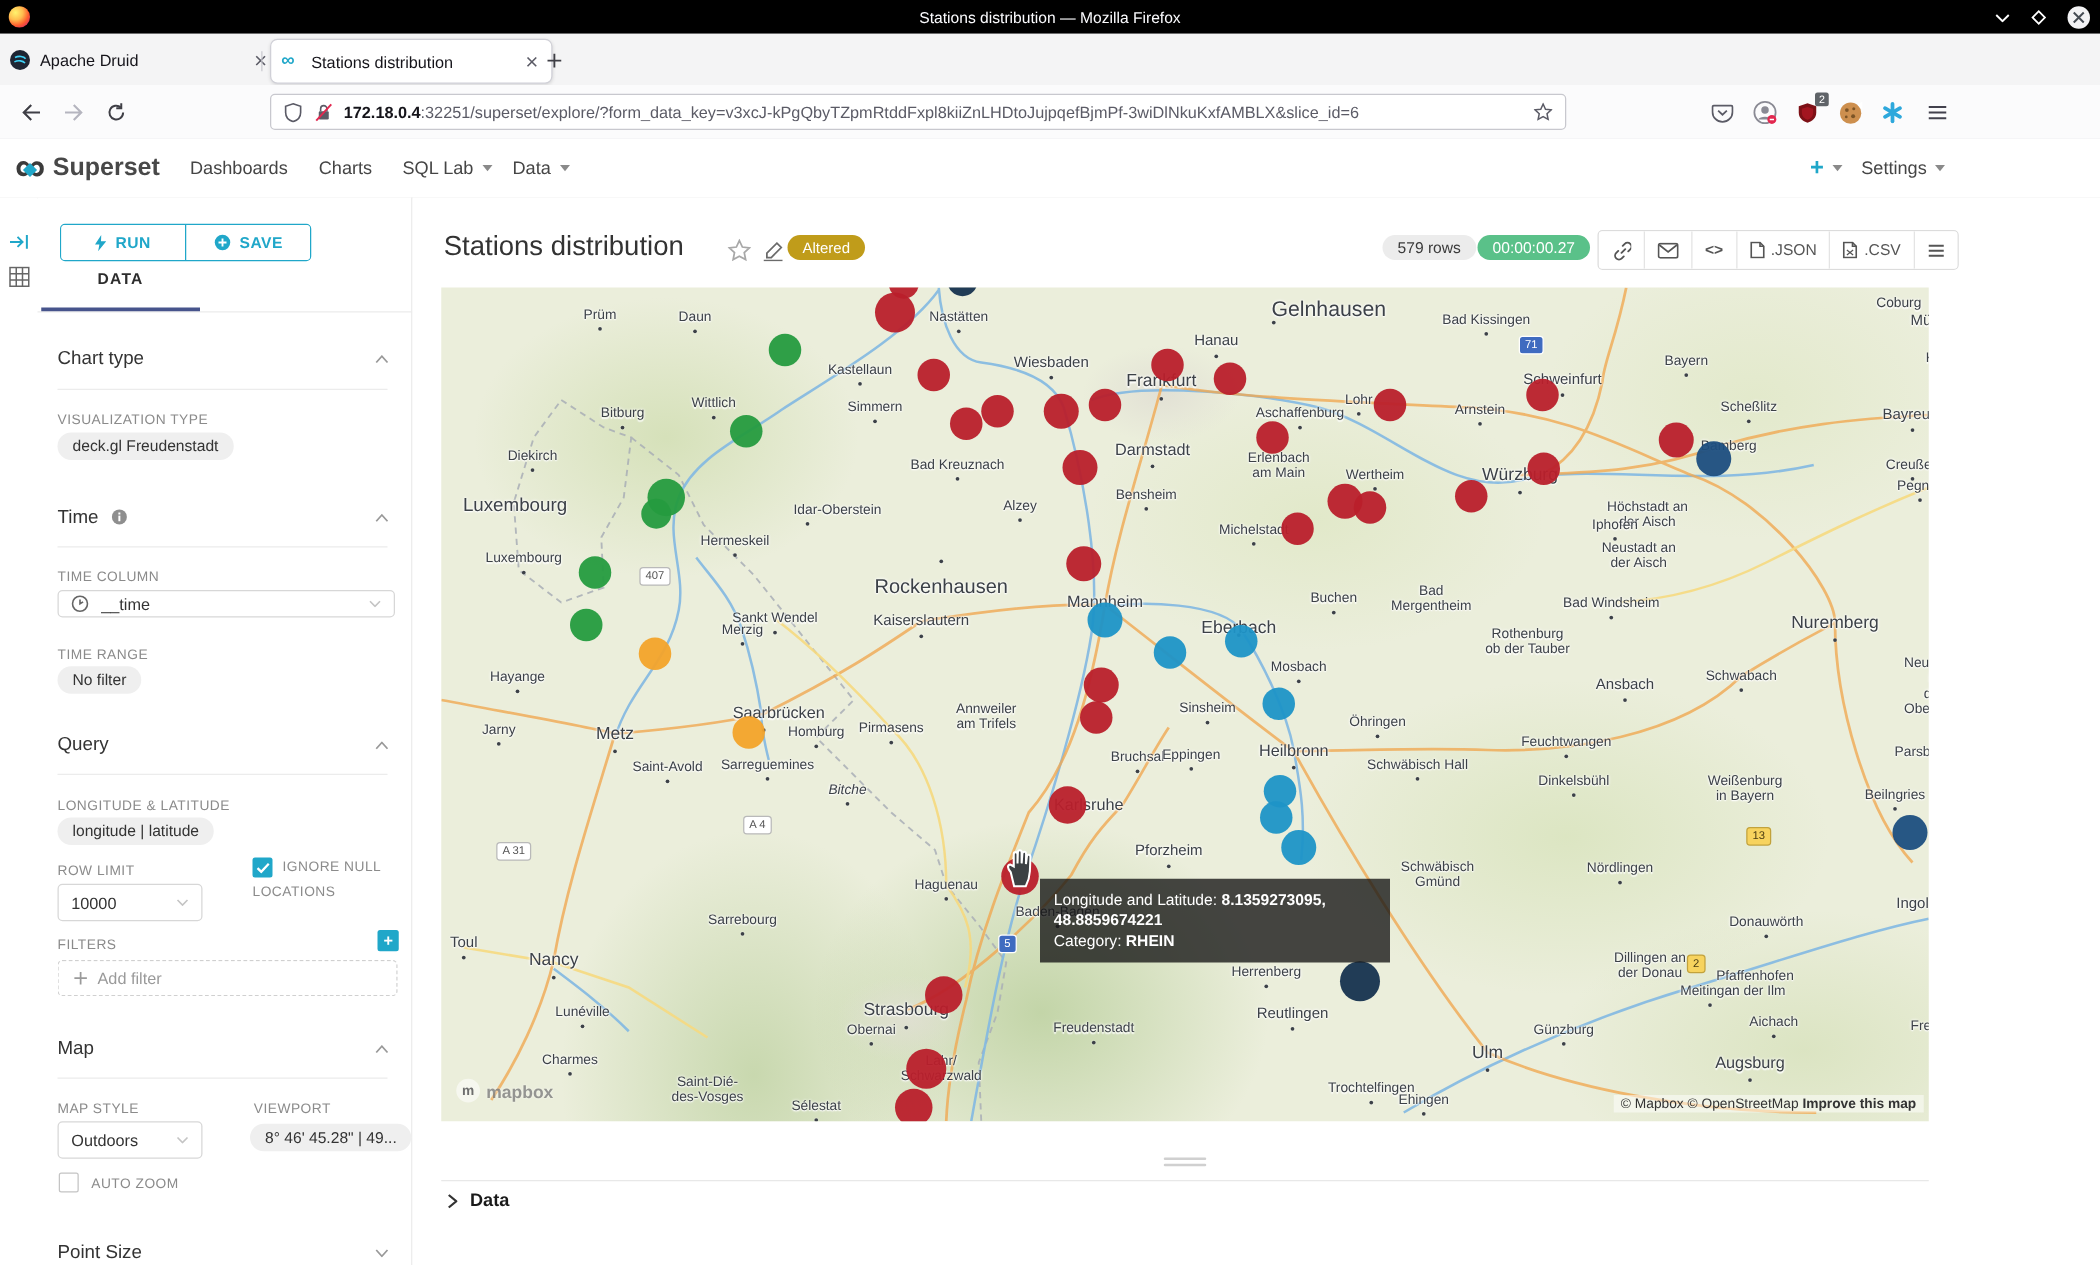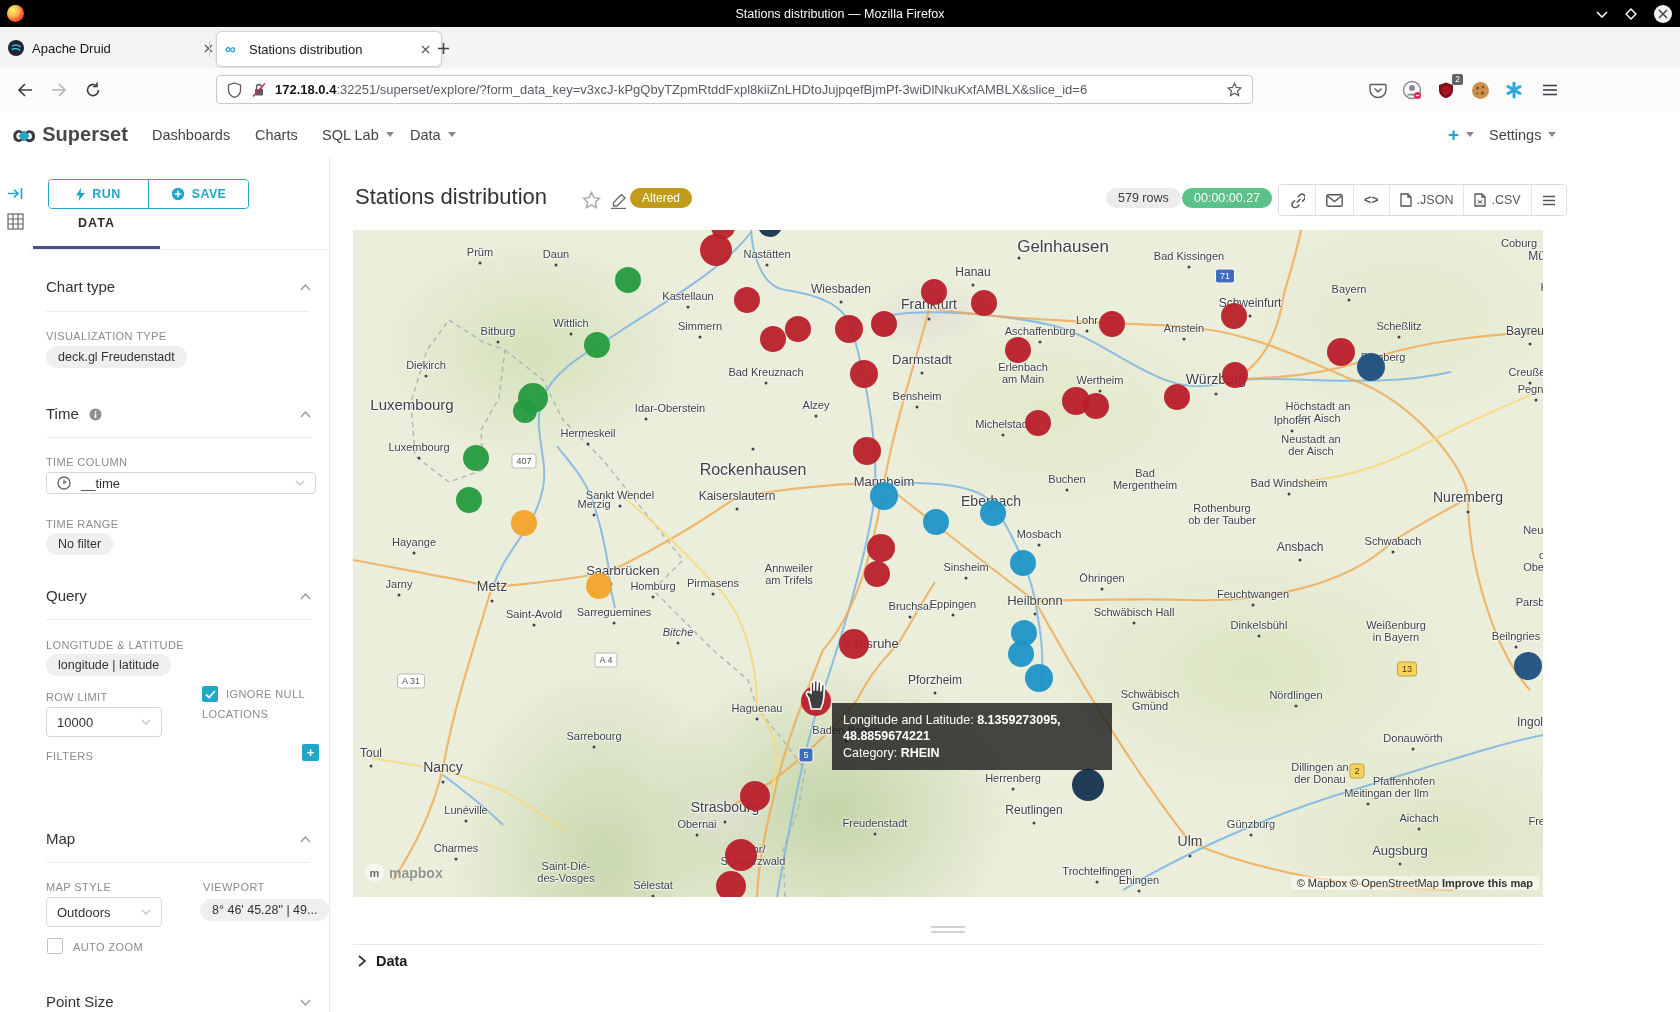--- a/index.html
+++ b/index.html
@@ -384,20 +384,26 @@
   <div class="abs" style="left:172px;top:526px;width:125px;">
     <span class="checkbox on" style="position:relative;float:left;margin:2px 8px 0 0;">
       <svg width="11" height="9">
           <polyline points="1,4.5 4,7.5 10,1" fill="none" stroke="#fff" stroke-width="1.8"></polyline>
         </svg>
       </span>
     <span class="cklabel">IGNORE NULL LOCATIONS</span>
   </div>
   <div class="lab" style="left:16px;top:592px;">FILTERS</div>
   <span class="plusbtn" style="left:272px;top:586px;">+</span>
+  <div class="addfilter" style="left:16px;top:610px;width:272px;height:29px;">
+    <svg width="11" height="11" style="margin-right:8px;">
+        <path d="M5.5 0.5 V10.5 M0.5 5.5 H10.5" stroke="#9a9a9a" stroke-width="1.4"></path>
+      </svg>
+    <span>Add filter</span>
+  </div>
 
   <div class="sect" style="top:672px;">Map</div>
   <span class="chev" style="top:678px;">
       <svg width="11" height="7">
         <polyline points="1,6 5.5,1 10,6" fill="none" stroke="#999" stroke-width="1.4"></polyline>
       </svg>
     </span>
   <div class="divider" style="top:704px;"></div>
   <div class="lab" style="left:16px;top:723px;">MAP STYLE</div>
   <div class="selectbox" style="left:16px;top:739px;width:116px;height:30px;">

